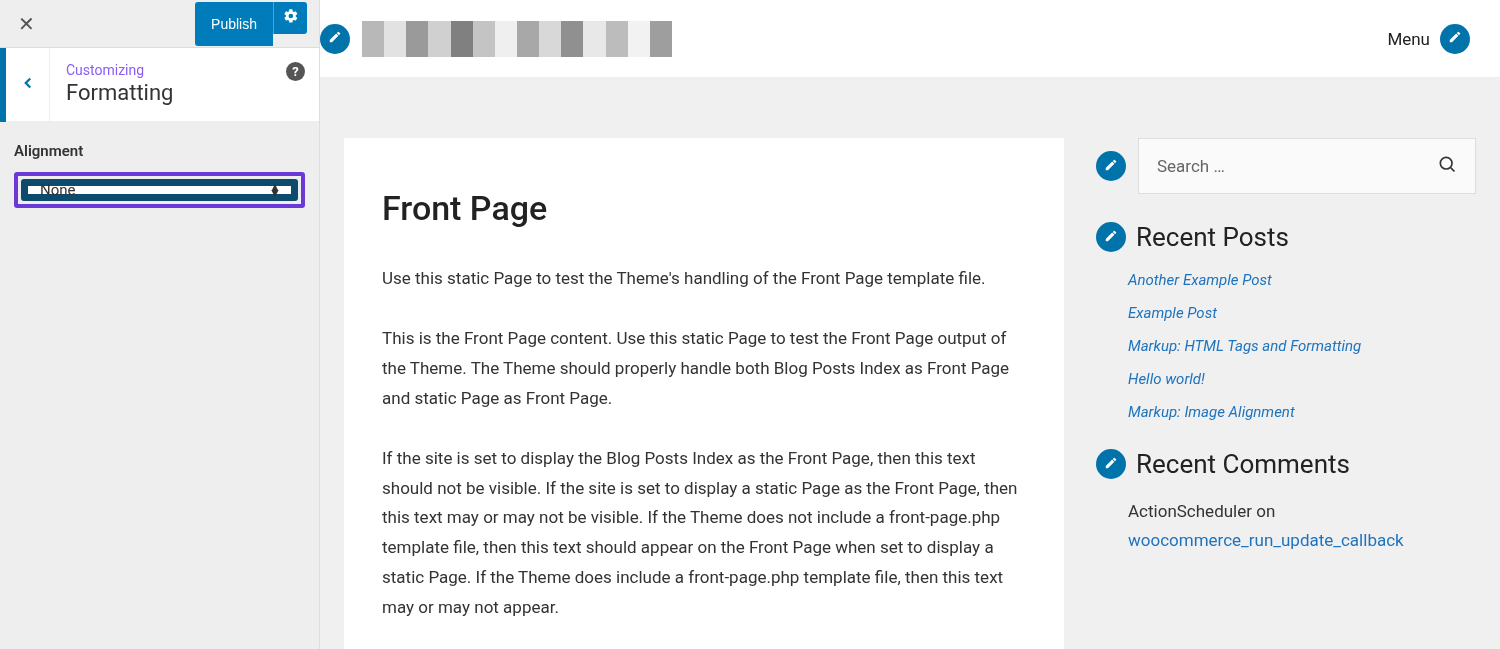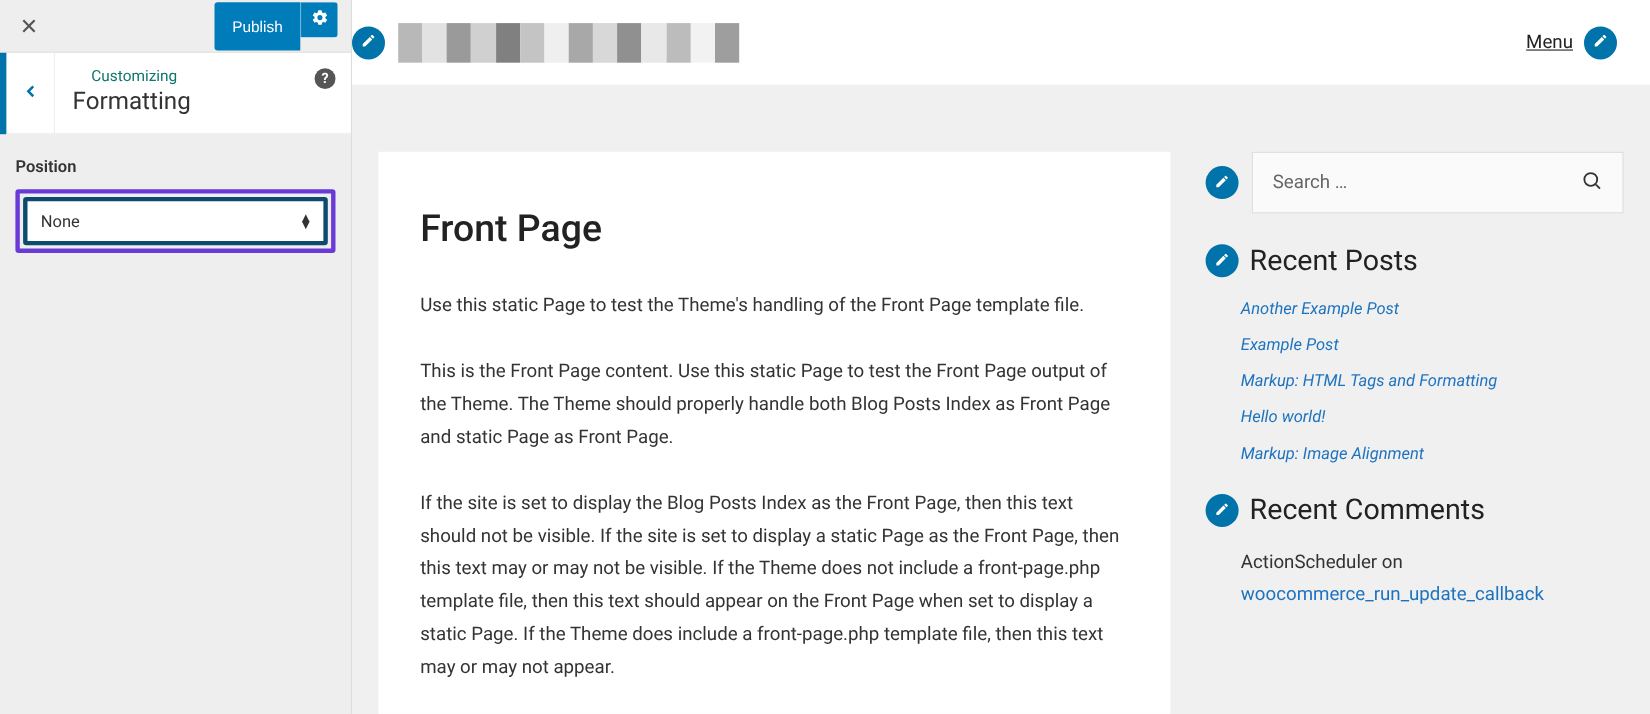--- a/index.html
+++ b/index.html
@@ -13,41 +13,41 @@
     .top-actions { display: flex; gap: 0; }
     .publish-btn { background: #007cba; color: #fff; border: none; height: 44px; padding: 0 16px; font-size: 14px; font-weight: 500; border-radius: 3px 0 0 3px; cursor: pointer; }
     .gear-btn { background: #007cba; color: #fff; border: none; border-left: 1px solid rgba(255,255,255,0.3); height: 32px; width: 34px; display:flex; align-items:center; justify-content:center; border-radius: 0 3px 3px 0; cursor: pointer; }
     .gear-btn svg { width: 16px; height: 16px; fill: #fff; }
 
     .panel-row { display: flex; align-items: stretch; }
     .active-bar { width: 6px; background: #0073aa; }
     .back-col { width: 44px; background: #fff; display:flex; align-items:center; justify-content:center; border-right: 1px solid #eee; cursor:pointer; border-bottom: 1px solid #eee;}
     .back-col svg { width: 18px; height: 18px; stroke: #0073aa; fill:none; stroke-width:3;}
     .panel-head { flex:1; background: #fff; padding: 14px 16px 16px 16px; position:relative; border-bottom: 1px solid #eee;}
-    .customizing { font-size: 14px; color: #0f766e; margin-left: 17px; }
+    .customizing { font-size: 14px; color: #8b5cf6; }
     .breadcrumb-title { font-size: 22px; color: #333; font-weight: 400; margin-top: 2px;}
     .help-q { position:absolute; top: 14px; right: 14px; width: 19px; height: 19px; border-radius: 50%; background: #555; color:#fff; font-size: 13px; font-weight:700; display:flex; align-items:center; justify-content:center; cursor:pointer;}
 
     .panel-body { padding: 20px 14px; }
     .field-label { font-size: 15px; color: #333; font-weight: 600; margin-bottom: 12px; display:block;}
     .select-wrap { border: 4px solid #6a3ad6; border-radius: 3px; padding: 3px;}
-    .select-inner { position:relative; background:#fff; border:4px solid #0c4a6e; border-radius: 3px; height: 44px; display:flex; align-items:center; padding: 0 12px; cursor:pointer;}
+    .select-inner { position:relative; background:#fff; border:7px solid #0c4a6e; border-radius: 3px; height: 22px; display:flex; align-items:center; padding: 0 12px; cursor:pointer;}
     .select-val { font-size: 15px; color:#333; }
     .select-caret { position:absolute; right: 10px; top: 50%; transform: translateY(-50%); font-size: 12px; color:#333; display:flex; flex-direction:column; line-height: 6px;}
 
     
     .preview { flex: 1; background: #f0f0f1; display:flex; flex-direction:column; position:relative;}
     .preview-header { height: 78px; background: #fff; display:flex; align-items:center; justify-content:space-between; padding: 0 30px 0 0; border-bottom: 1px solid #eee;}
     .logo-area { display:flex; align-items:center; gap: 12px; padding-left: 0;}
     .edit-bubble { width: 30px; height: 30px; border-radius:50%; background:#0073aa; display:flex; align-items:center; justify-content:center; cursor:pointer; flex-shrink:0;}
     .edit-bubble svg { width: 14px; height: 14px; fill:#fff;}
     .pixelated { width: 310px; height: 36px; display:flex;}
     .pixelated span { flex:1; }
     .menu-area { display:flex; align-items:center; gap: 10px;}
-    .menu-text { font-size: 17px; color:#222; cursor:pointer;text-decoration:underline;}
+    .menu-text { font-size: 17px; color:#222; cursor:pointer;}
 
     .preview-body { flex:1; display:flex; gap: 32px; padding: 60px 24px 0 24px; overflow:hidden;}
     .page-card { background:#fff; width: 720px; padding: 50px 38px; }
     .page-title { font-size: 34px; color: #222; font-weight: 500; margin-bottom: 36px;}
     .page-p { font-size: 17px; color: #333; line-height: 1.76; margin-bottom: 30px;}
 
     .aside { flex:1; display:flex; flex-direction:column; gap: 28px; padding-top: 0;}
     .search-row { display:flex; align-items:center; gap: 12px;}
     .search-box { flex:1; height: 56px; border: 1px solid #ddd; background:#fafafa; display:flex; align-items:center; padding: 0 18px; justify-content:space-between;}
     .search-ph { color:#666; font-size: 17px;}
@@ -90,21 +90,21 @@
         </span>
       </div>
       <div class="panel-head">
         <div class="customizing">Customizing</div>
         <div class="breadcrumb-title">Formatting</div>
         <div class="help-q">?</div>
       </div>
     </div>
 
     <div class="panel-body">
-      <label class="field-label">Position</label>
+      <label class="field-label">Alignment</label>
       <div class="select-wrap">
         <div class="select-inner">
           <span class="select-val">None</span>
           <span class="select-caret">
             <span>▲</span>
               <span>▼</span>
           </span>
         </div>
       </div>
     </div>

